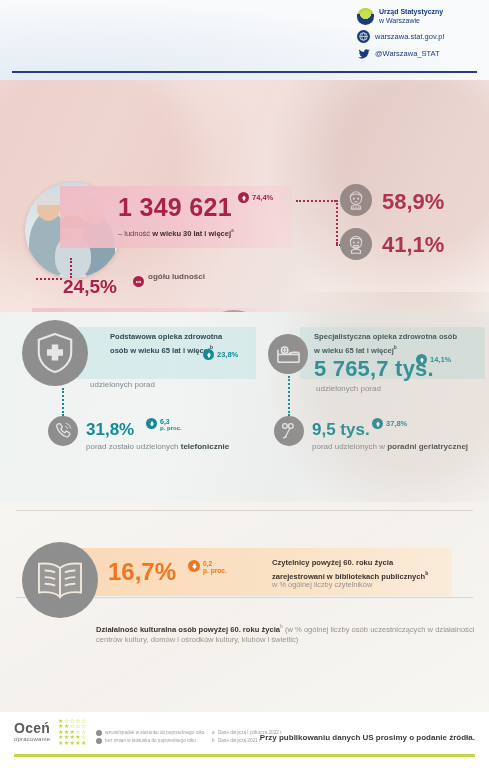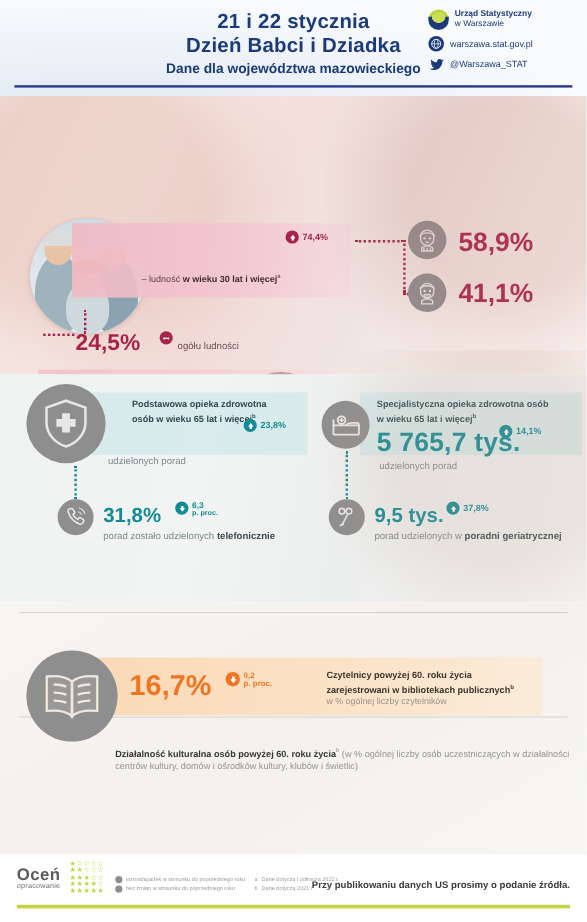--- a/index.html
+++ b/index.html
@@ -59,21 +59,21 @@
   .bigsub{position:absolute;left:118px;top:148px;font-size:7.5px;color:#5d4248;}
   .bigsub b{color:#3f2c30;}
 
   .arrow-badge{display:inline-flex;align-items:center;justify-content:center;border-radius:50%;
      background:#a8224b;color:#fff;flex:0 0 auto;}
   .ab-sm{width:11px;height:11px;}
   .chg{position:absolute;display:flex;align-items:center;gap:3px;}
   .chg .val{font-size:7.5px;font-weight:bold;color:#a8224b;}
 
   .pct245{position:absolute;left:63px;top:196px;font-size:19px;font-weight:bold;color:#a8224b;}
-  .pct245-sub{position:absolute;left:148px;top:204px;font-size:8px;color:#6b5257;}
+  .pct245-sub{position:absolute;left:148px;top:192px;font-size:8px;color:#6b5257;font-weight:bold;}
 
   .circ-ic{position:absolute;border-radius:50%;background:#8e8e8e;
      display:flex;align-items:center;justify-content:center;}
   .pct-right{position:absolute;font-size:22px;font-weight:bold;color:#a8224b;}
 
   
   .dots-h{position:absolute;height:0;border-top:2px dotted #a8224b;}
   .dots-v{position:absolute;width:0;border-left:2px dotted #a8224b;}
 
   
@@ -129,25 +129,20 @@
   .fn-col i{font-style:normal;display:inline-block;width:6px;}
   .ft-note{position:absolute;right:14px;top:733px;font-size:8px;font-weight:bold;color:#3b3b3b;}
   sup{font-size:66%;}
 </style>
 </head>
 <body>
 
 <div class="page">
 
   <div class="header">
-    <div class="hdr-titles">
-      <div class="hdr-line1">21 i 22 stycznia</div>
-      <div class="hdr-line2">Dzień Babci i Dziadka</div>
-      <div class="hdr-line3">Dane dla województwa mazowieckiego</div>
-    </div>
 
     <div class="logo-block">
       <div class="logo-row">
         <span class="logo-mark">
           <span class="lg-top"></span>
             <span class="lg-bot"></span>
             <span class="lg-el"></span>
         </span>
         <span class="logo-txt">
           <span style="font-weight:bold">Urząd Statystyczny</span>
@@ -185,20 +180,21 @@
       <div class="ph-p" style="left:11px;top:11px;width:25px;height:12px;background:#dcdcdc;border-radius:12px 12px 3px 3px;"></div>
       <div class="ph-p" style="left:52px;top:34px;width:38px;height:62px;background:#8ba2b0;"></div>
       <div class="ph-p ph-head" style="left:58px;top:18px;width:22px;height:24px;background:#e8c3a6;"></div>
       <div class="ph-p" style="left:57px;top:15px;width:24px;height:12px;background:#d2d2d2;border-radius:12px 12px 3px 3px;"></div>
       <div class="ph-p" style="left:30px;top:52px;width:36px;height:44px;background:#cfd8dc;"></div>
       <div class="ph-p ph-head" style="left:37px;top:38px;width:21px;height:22px;background:#ecc9ab;"></div>
       <div class="ph-p" style="left:35px;top:34px;width:25px;height:12px;background:#c79a6b;border-radius:12px 12px 4px 4px;"></div>
     </div>
 
     <div class="band-big"></div>
+    <div class="bignum">1 349 621</div>
     <div class="chg" style="left:238px;top:112px;">
       <span class="arrow-badge ab-sm">
         <svg width="6" height="6" viewBox="0 0 8 8">
             <path d="M4 .8 7 4.6H5.3V7.2H2.7V4.6H1z" fill="#fff"></path>
           </svg>
       </span>
       <span class="val">74,4%</span>
     </div>
     <div class="bigsub">
       <span>– ludność </span><b>w wieku 30 lat i więcej</b><sup>a</sup>

